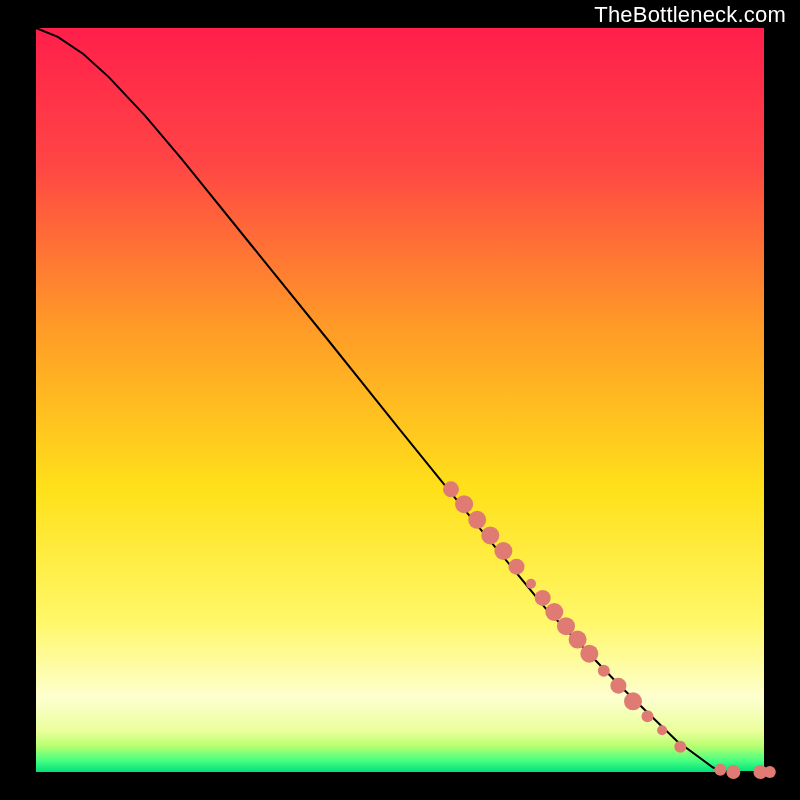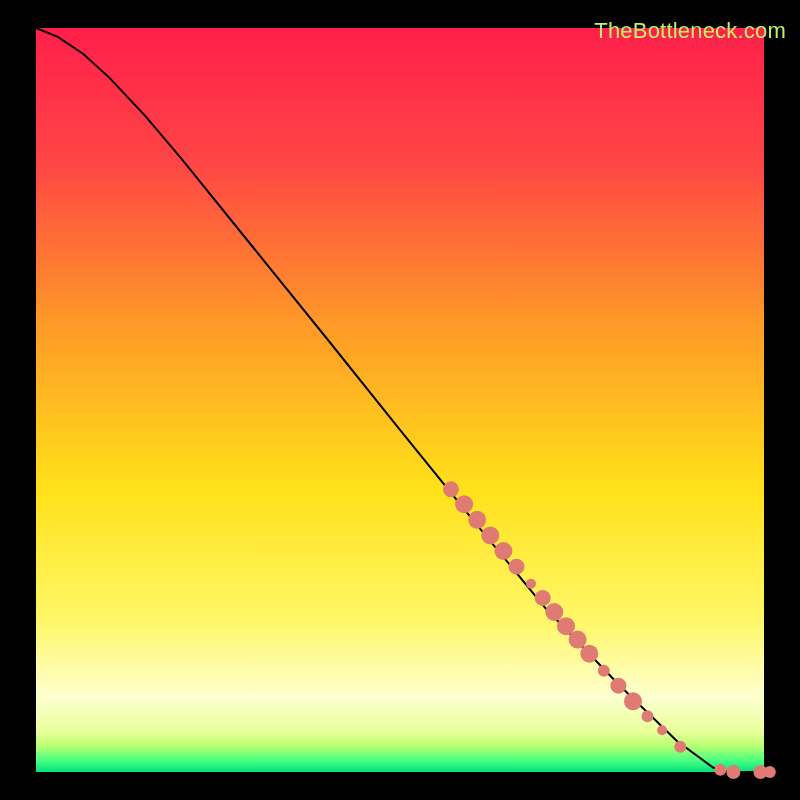--- a/index.html
+++ b/index.html
@@ -13,23 +13,23 @@
   }
   .frame {
     position: absolute;
     top: 0;
     left: 0;
     width: 800px;
     height: 800px;
   }
   .watermark {
     position: absolute;
-    top: 18px;
+    top: 2px;
     right: 14px;
-    color: #bef264;
+    color: #ffffff;
     font-size: 22px;
     font-weight: 500;
     letter-spacing: 0.2px;
   }
   svg {
     display: block;
   }
 </style>
 </head>
 <body>

